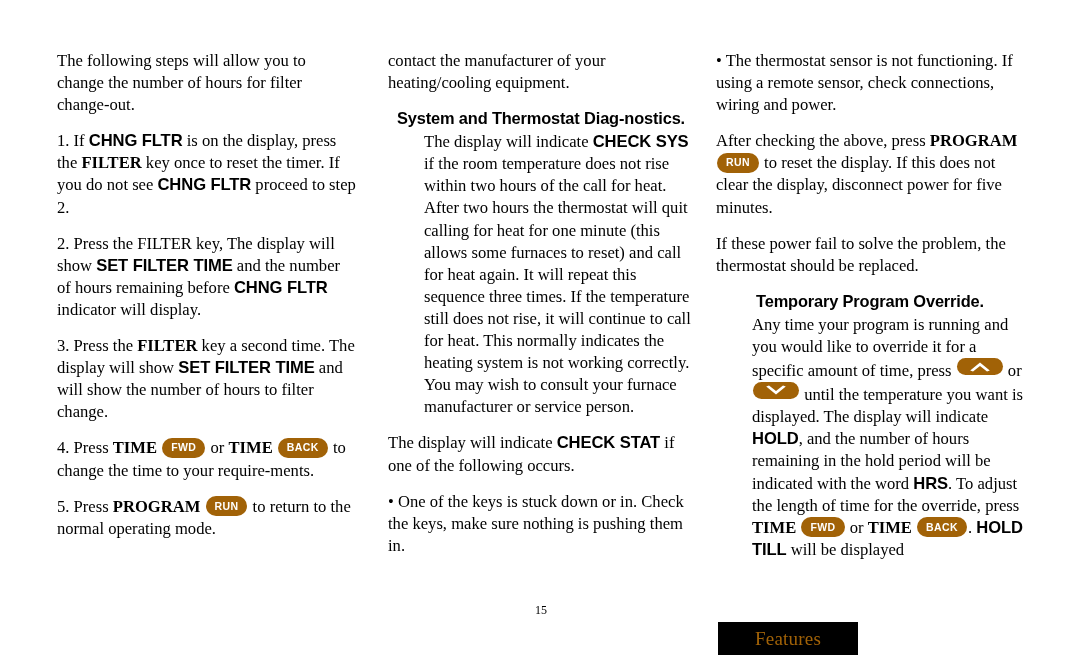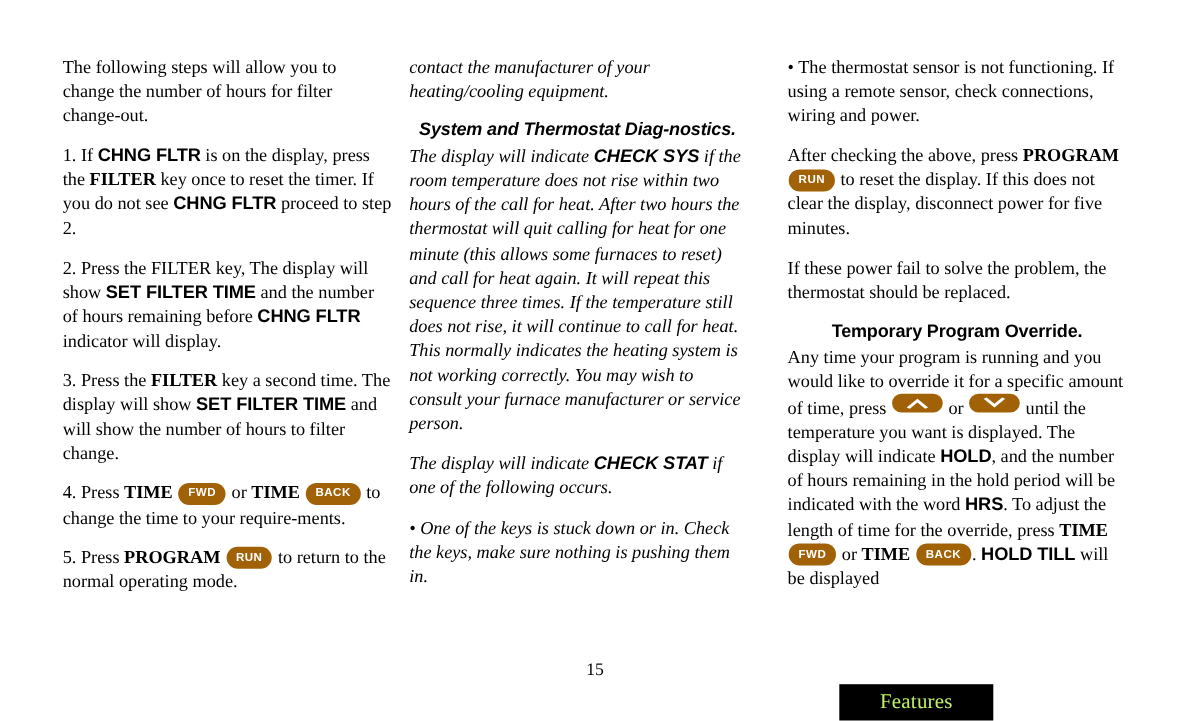--- a/index.html
+++ b/index.html
@@ -25,30 +25,30 @@
     padding-left: 18px;
   }
   .col {
     position: absolute;
     top: 50px;
     font-size: 16.6px;
     line-height: 22.1px;
     text-align: left;
   }
   .col-left   { left: 57px;  width: 300px; }
-  .col-mid    { left: 372px; width: 306px; font-style: italic; }
+  .col-mid    { left: 388px; width: 306px; }
   .col-right  { left: 716px; width: 308px; }
 
   p.para {
     margin: 0 0 0 0;
     padding: 0;
     text-indent: 0;
   }
   p.gap { margin-top: 14px; }
-  p.tight { margin-top: 0; }
+  p.tight { margin-top: 0; margin-left: 36px; }
 
   
   
   .lcd {
     font-family: "Liberation Sans", "DejaVu Sans", sans-serif;
     font-weight: bold;
     letter-spacing: -0.1px;
   }
   
   .keyb {
@@ -95,40 +95,39 @@
     height: 11px;
   }
 
   
   .page-number {
     position: absolute;
     left: 388px;
     width: 306px;
     top: 600px;
     text-align: center;
-    font-size: 16px;
+    font-size: 12px;
     line-height: 20px;
     font-family: "Liberation Serif", "DejaVu Serif", serif;
   }
 
   
   .section-tab {
     position: absolute;
     left: 718px;
     top: 622px;
     width: 140px;
     height: 33px;
     background: #000000;
-    color: #bef264;
+    color: #a16207;
     font-family: "Liberation Serif", "DejaVu Serif", serif;
     font-size: 19px;
     line-height: 33px;
     text-align: center;
     letter-spacing: 0.2px;
-    margin-left: 45px;
   }
 </style>
 </head>
 <body>
 
 <div class="page">
 
   <div class="col col-left">
 
     <p class="para">

